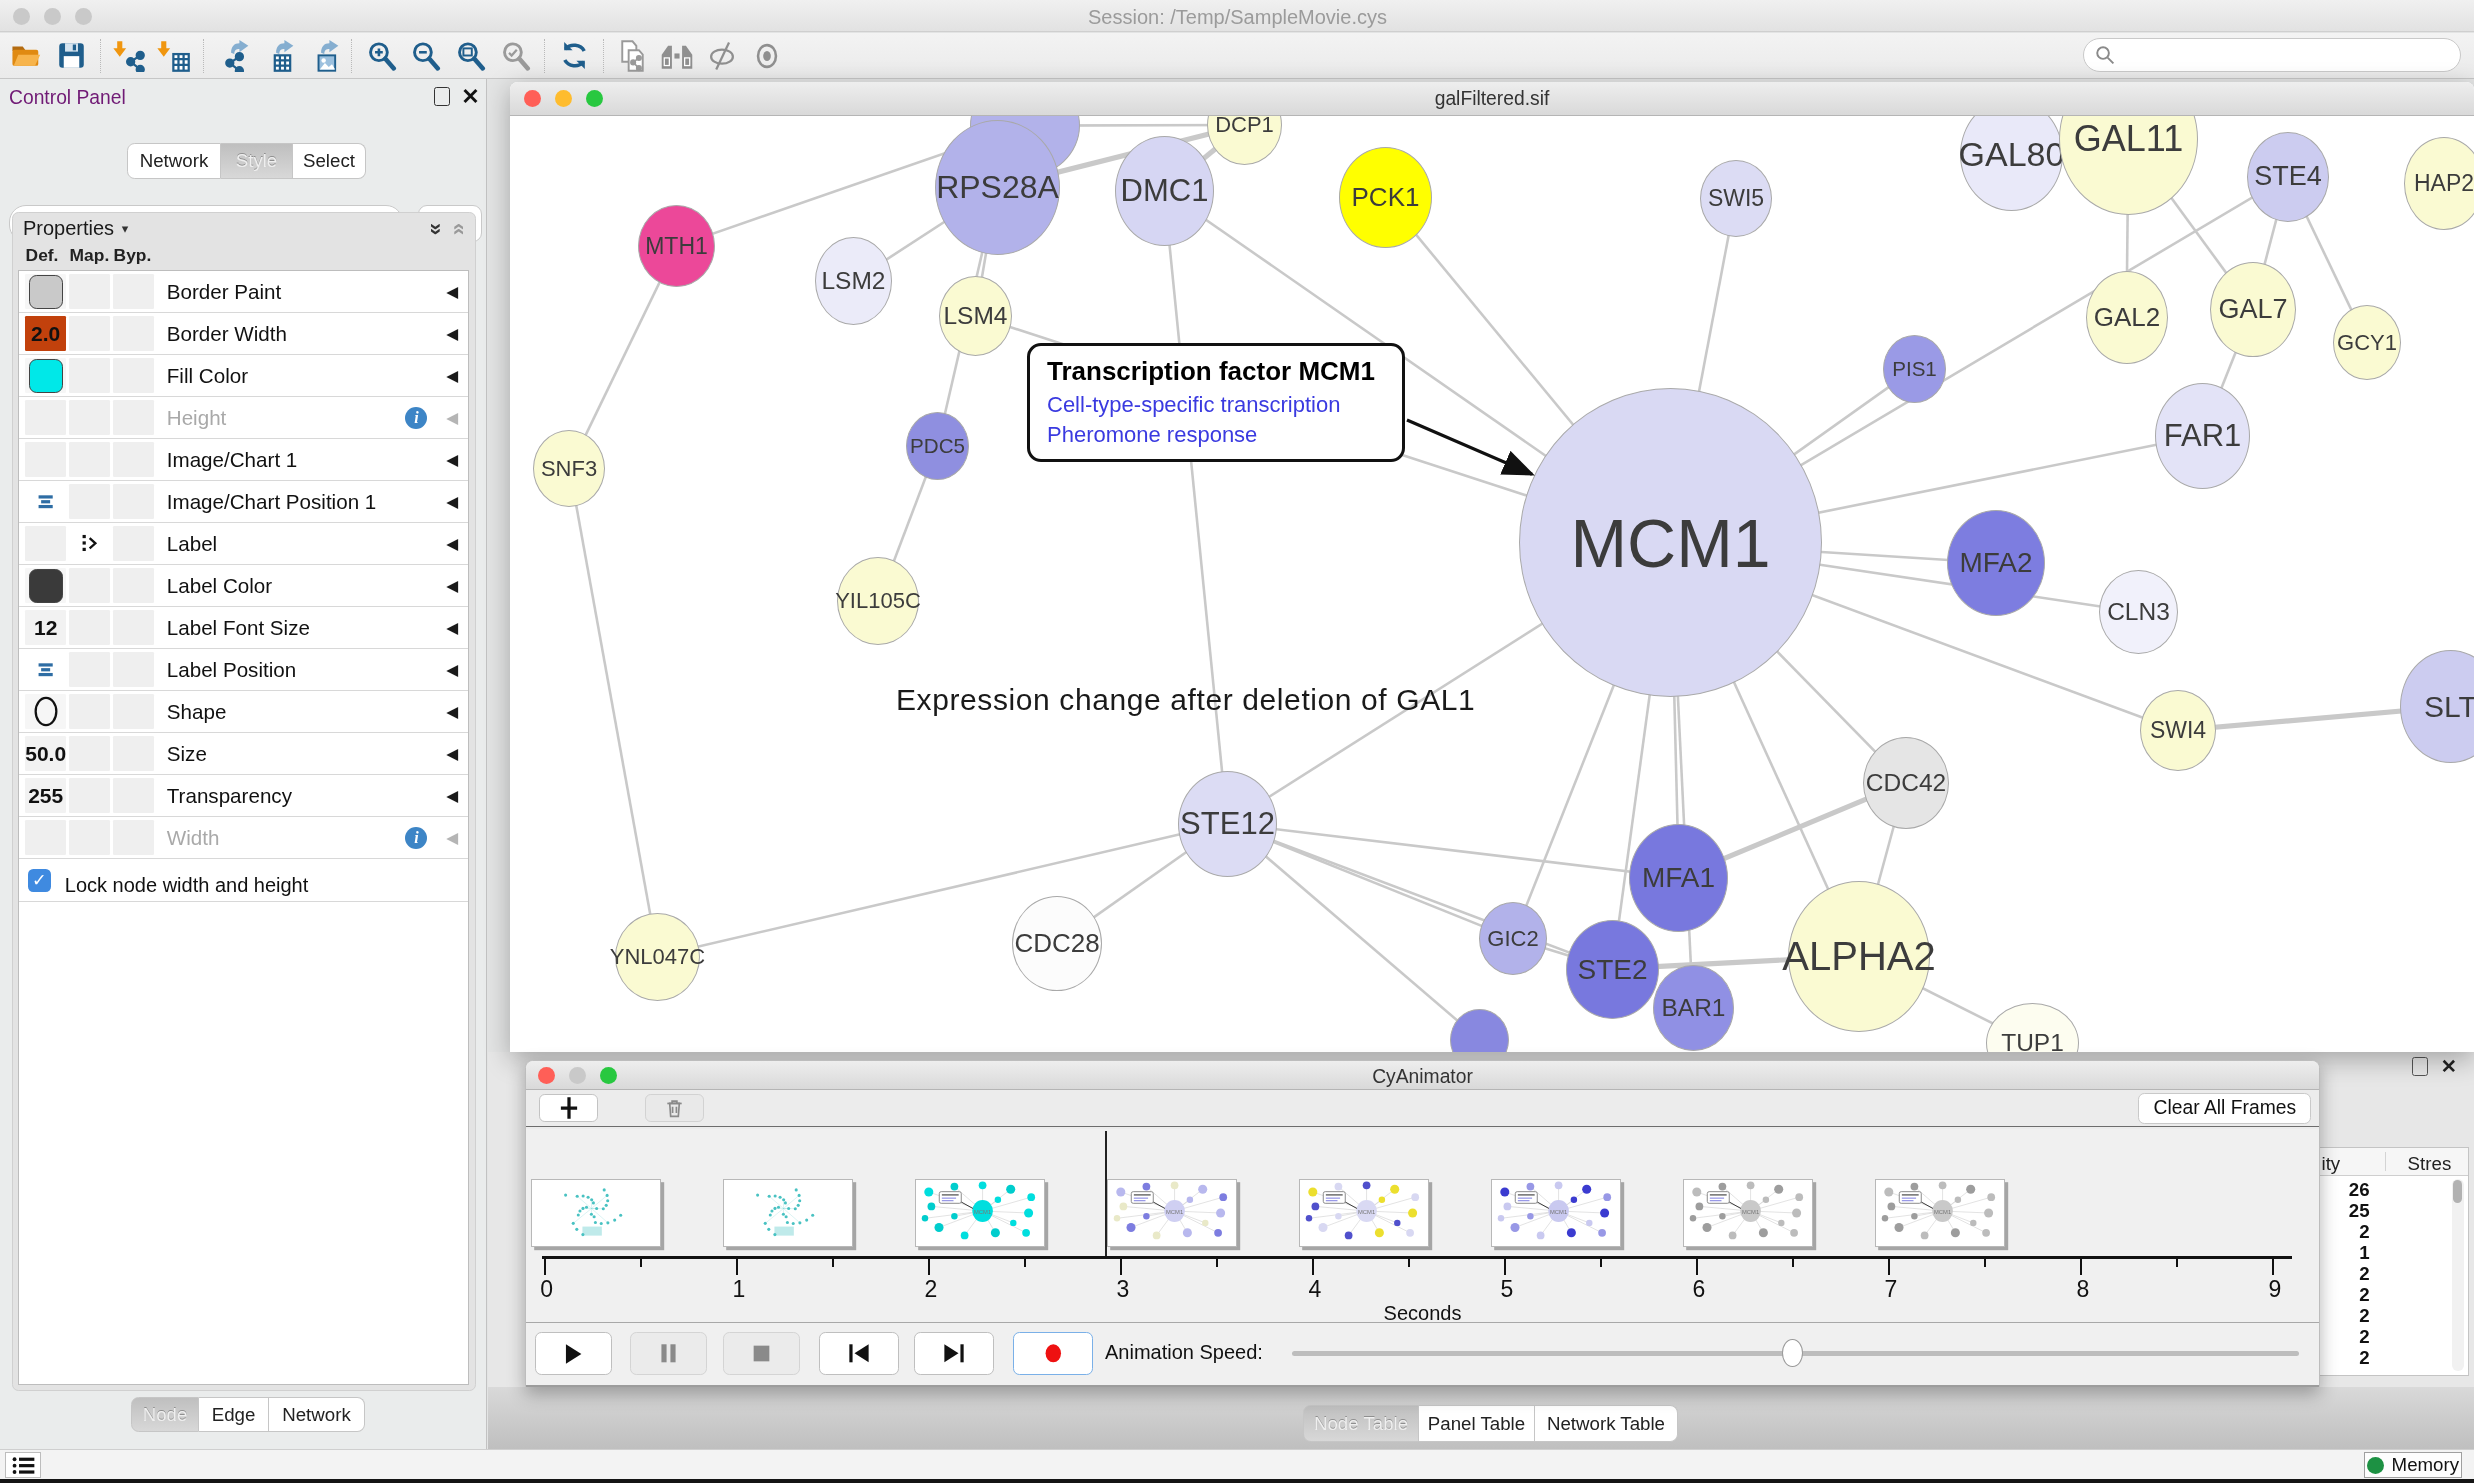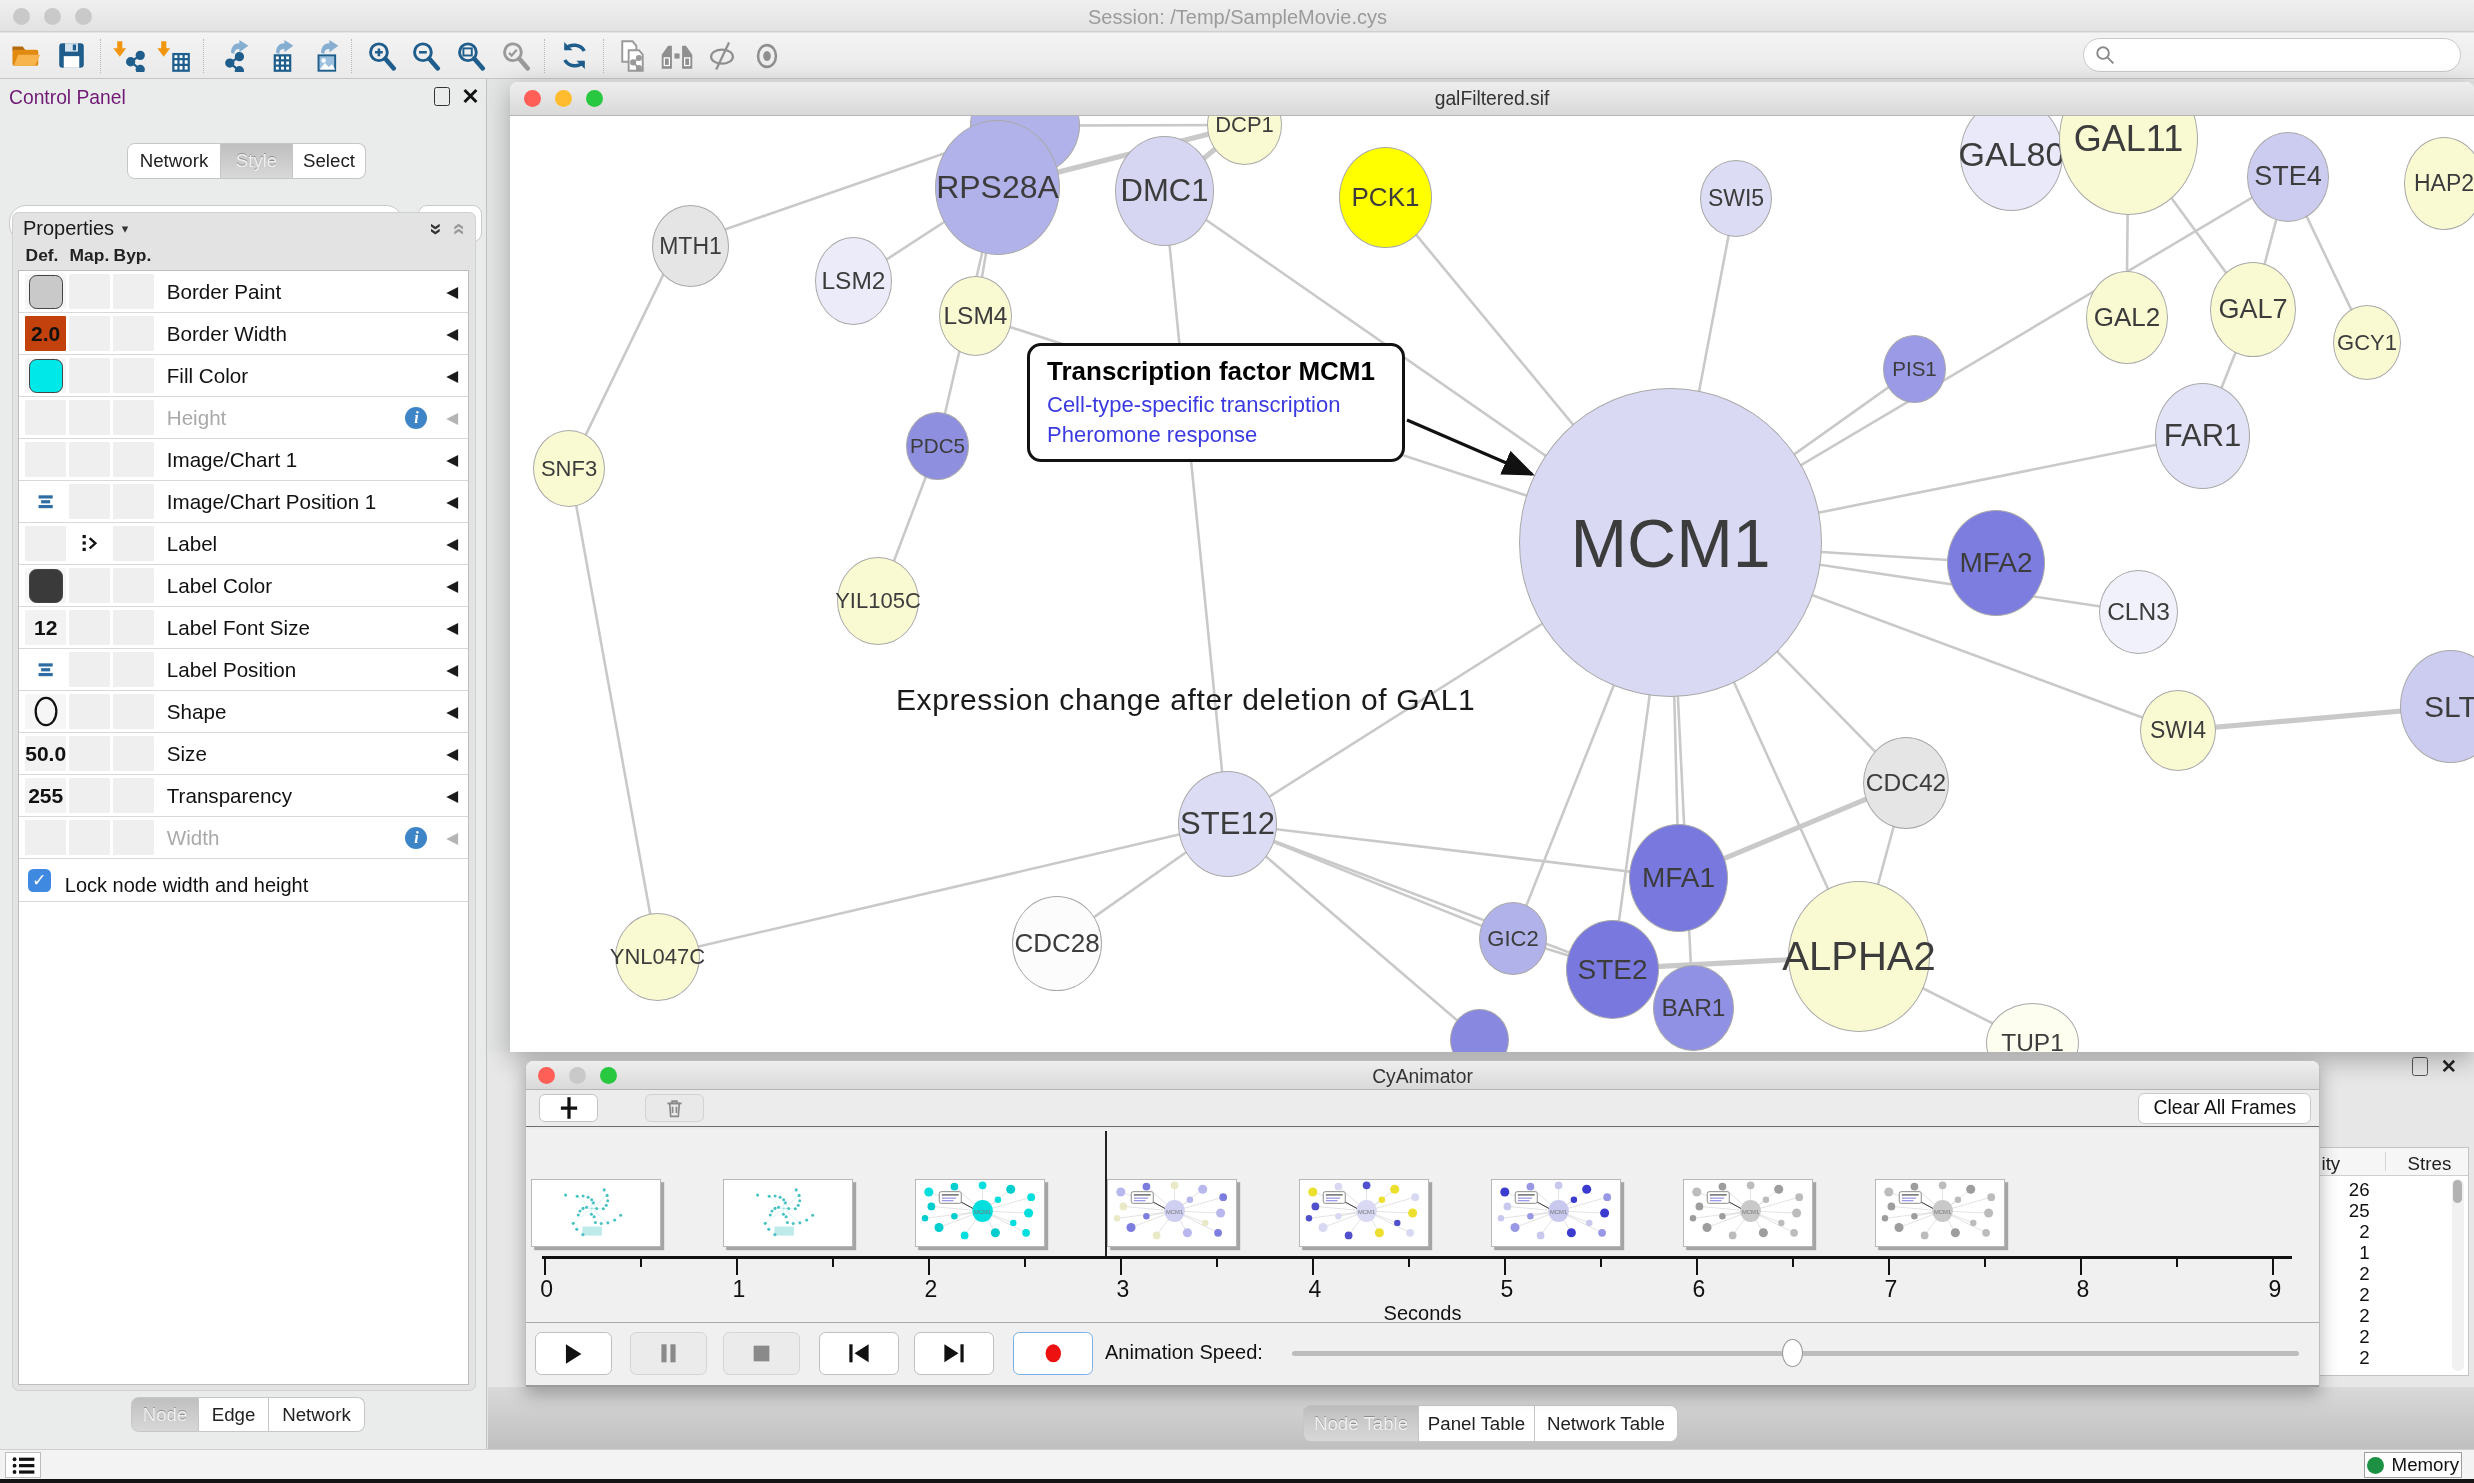--- a/index.html
+++ b/index.html
@@ -136,21 +136,21 @@
   .tp-icons { position:absolute; right:18px; top:5.2px; display:flex; gap:13px; align-items:center; }
   .mini-table {
     position:absolute; right:6.4px; top:95px; width:152px; height:229px;
     background:#fff; border:0.6px solid #c4c4c4;
   }
   .mt-header { position:relative; height:28px; background:#f6f6f6; border-bottom:0.6px solid #cfcfcf; font-size:18.7px; color:#222; }
   .mt-header .col-sep { position:absolute; left:67px; top:3.9px; bottom:3.9px; border-left:0.6px solid #d4d4d4; }
   .mt-h1 { position:absolute; left:3.9px; top:4.5px; }
   .mt-h2 { position:absolute; left:90px; top:4.5px; }
   .mt-row { height:21px; font-size:18.7px; color:#111; position:relative; }
-  .mt-row span { position:absolute; right:98px; }
+  .mt-row span { position:absolute; right:98px;font-weight:bold; }
   .mt-scroll { position:absolute; right:3.9px; top:31px; width:11.6px; bottom:3.9px; background:#f1f1f1; border-radius:5.8px; }
   .mt-thumb { position:absolute; left:1.3px; top:1.3px; width:9px; height:23px; background:#b2b2b2; border-radius:4.5px; }
   .tabs-strip { position:absolute; left:0; bottom:0; width:100%; height:62px; background:linear-gradient(#d9d9d9,#bfbfbf); }
   
   .cya {
     position:absolute; left:525px; top:1060px; width:1795px; height:327px;
     background:#ececec; border-radius:7.7px 7.7px 0 0;
     box-shadow:0 6.4px 18px rgba(0,0,0,.3); border:0.6px solid #bdbdbd;
   }
   .cya-toolbar { position:absolute; left:0; top:29px; right:0; height:37px; background:#ececec; border-bottom:1.9px solid #6d6d6d; }
@@ -705,21 +705,21 @@
       </div>
       <div class="node" style="left: 1549px; top: -53px; width: 139px; height: 152px; background: rgb(250, 250, 210); font-size: 36px;">
         <span>GAL11</span>
       </div>
       <div class="node" style="left: 1737px; top: 15.5px; width: 82px; height: 90px; background: rgb(204, 204, 240); font-size: 27px;">
         <span>STE4</span>
       </div>
       <div class="node" style="left: 1894px; top: 20.6px; width: 80px; height: 93px; background: rgb(250, 250, 210); font-size: 23px;">
         <span>HAP2</span>
       </div>
-      <div class="node" style="left: 142px; top: 89px; width: 77px; height: 82px; background: #e5e5e5; font-size: 23px;">
+      <div class="node" style="left: 128px; top: 89px; width: 77px; height: 82px; background: #ec4899; font-size: 23px;">
         <span>MTH1</span>
       </div>
       <div class="node" style="left: 305px; top: 121px; width: 77px; height: 88px; background: rgb(235, 235, 249); font-size: 24.5px;">
         <span>LSM2</span>
       </div>
       <div class="node" style="left: 429px; top: 160px; width: 73px; height: 80px; background: rgb(250, 250, 210); font-size: 24.5px;">
         <span>LSM4</span>
       </div>
       <div class="node" style="left: 1576px; top: 155px; width: 82px; height: 93px; background: rgb(250, 250, 210); font-size: 26px;">
         <span>GAL2</span>

